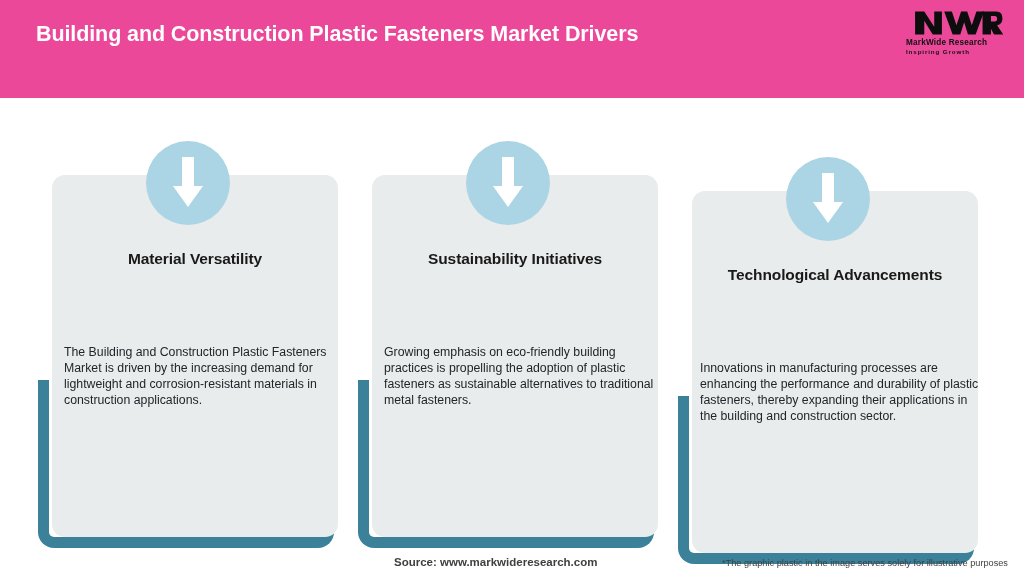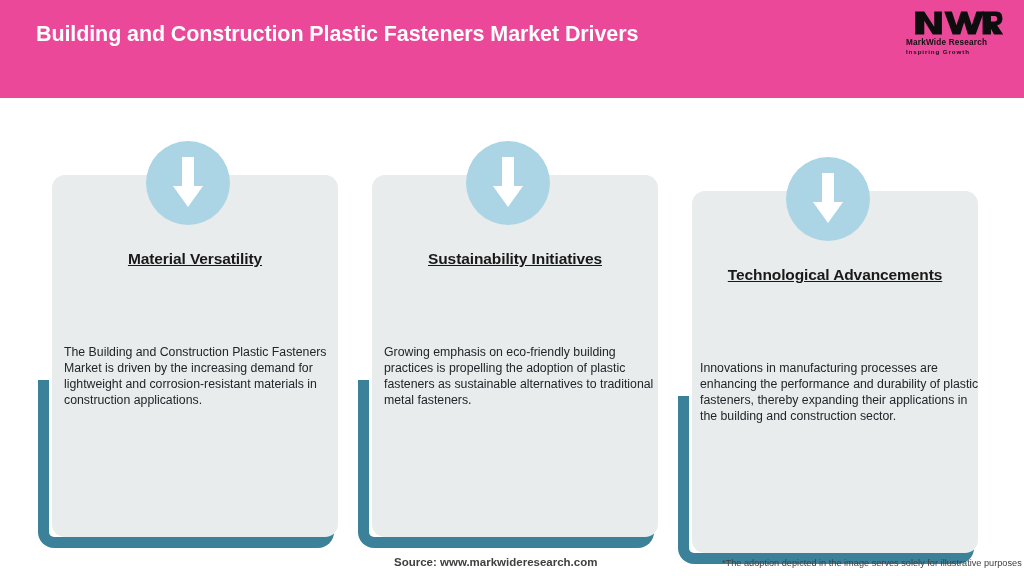--- a/index.html
+++ b/index.html
@@ -137,21 +137,20 @@
   .card-title {
     position: absolute;
     left: 14px;
     top: 152px;
     width: 286px;
     text-align: center;
     font-size: 15.5px;
     font-weight: bold;
     color: #191919;
     letter-spacing: -0.1px;
-    text-decoration: underline;
   }
 
   .card-body {
     position: absolute;
     left: 26px;
     top: 246px;
     width: 270px;
     font-size: 12.3px;
     line-height: 16px;
     color: #20262b;
@@ -228,13 +227,13 @@
         <path d="M13 2 L25 2 L25 31 L34 31 L19 52 L4 31 L13 31 Z" fill="#ffffff"></path>
       </svg>
     </div>
     <div class="card-title">Technological Advancements</div>
     <div class="card-body">Innovations in manufacturing processes are enhancing the performance and durability of plastic fasteners, thereby expanding their applications in the building and construction sector.</div>
   </div>
 
 </div>
 
 <div class="source">Source: www.markwideresearch.com</div>
-<div class="disclaimer">*The adoption depicted in the image serves solely for illustrative purposes</div>
+<div class="disclaimer">*The graphic plastic in the image serves solely for illustrative purposes</div>
 
 </body></html>

